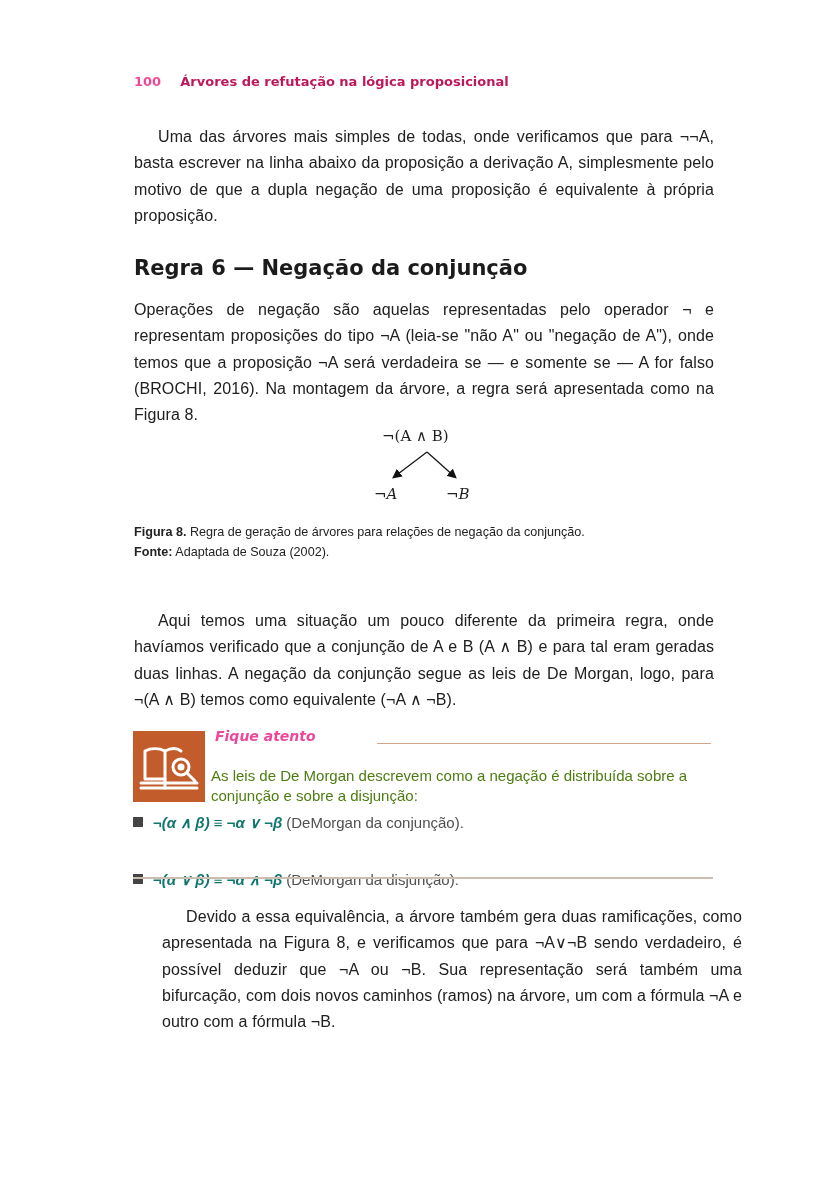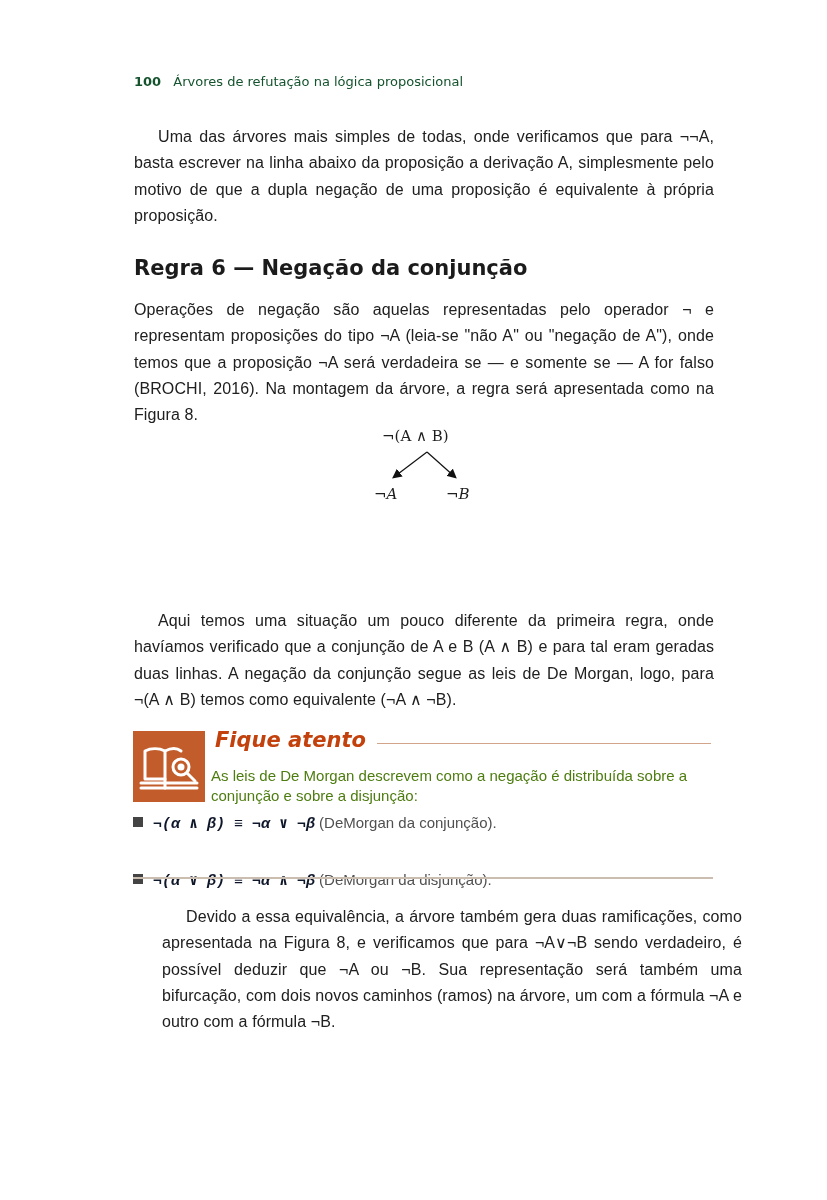--- a/index.html
+++ b/index.html
@@ -1,36 +1,36 @@
 <!DOCTYPE html>
 <html><head>
   <meta charset="utf-8">
   <style>
     html, body { margin: 0; padding: 0; background: #ffffff; }
     body { width: 827px; height: 1200px; position: relative; overflow: hidden; color: #1e1e1e; }
     .body-text { font-family: "Liberation Sans", sans-serif; font-size: 16px; line-height: 26.3px; color: #202020; letter-spacing: 0.1px; }
     .header { position: absolute; left: 134px; top: 74px; font-family: "DejaVu Sans", sans-serif; font-size: 13px; }
-    .page-num { font-weight: bold; color: #14532d; margin-right: 8px; }
-    .running-title { color: #14532d; font-weight: 400; }
+    .page-num { font-weight: bold; color: #ec4899; margin-right: 15px; }
+    .running-title { color: #be185d; font-weight: 700; }
     .para { position: absolute; left: 134px; width: 580px; text-align: justify; margin: 0; }
     .indent { text-indent: 24px; }
     .h2 { position: absolute; left: 134px; top: 256px; font-family: "DejaVu Sans", sans-serif; font-size: 21px; color: #1b1b1b; margin: 0; font-weight: bold; }
     .figure { position: absolute; left: 360px; top: 425px; width: 140px; height: 85px; font-family: "DejaVu Serif", serif; }
     .fig-top { position: absolute; left: 22px; top: 2px; font-size: 15px; white-space: nowrap; }
     .fig-left { position: absolute; left: 14px; top: 60px; font-size: 15px; font-style: italic; }
     .fig-right { position: absolute; left: 86px; top: 60px; font-size: 15px; font-style: italic; }
     .caption { position: absolute; left: 134px; top: 522px; font-family: "Liberation Sans", sans-serif; font-size: 12.6px; line-height: 20px; color: #222; }
     .caption b { font-weight: bold; }
     .callout-icon { position: absolute; left: 133px; top: 731px; width: 72px; height: 71px; background: #c25c2b; }
-    .callout-title { position: absolute; left: 215px; top: 728px; font-family: "DejaVu Sans", sans-serif; font-size: 21px; font-weight: bold; font-style: italic; color: #c2410c; text-align: right; }
+    .callout-title { position: absolute; left: 215px; top: 728px; font-family: "DejaVu Sans", sans-serif; font-size: 14px; font-weight: bold; font-style: italic; color: #ec4899; text-align: right; }
     .callout-rule { position: absolute; left: 377px; top: 743px; width: 334px; height: 1px; background: #d4a48a; }
     .callout-text { position: absolute; left: 211px; top: 766px; width: 500px; font-family: "Liberation Sans", sans-serif; font-size: 15px; line-height: 20px; color: #4d7c0f; }
     .bullet-row { position: absolute; left: 133px; font-family: "Liberation Sans", sans-serif; font-size: 15px; color: #505050; white-space: nowrap; }
     .bullet-sq { display: inline-block; width: 10px; height: 10px; background: #444; margin-right: 10px; vertical-align: 1px; }
-    .formula { font-family: Liberation Mono, monospace; font-weight: bold; font-style: italic; color: #0f172a; margin-right: 4px; }
+    .formula { font-family: Liberation Sans, sans-serif; font-weight: bold; font-style: italic; color: #0f766e; margin-right: 4px; }
     .callout-bottom { position: absolute; left: 133px; top: 877px; width: 580px; height: 2px; background: #cbbdb0; }
   </style>
 </head>
 <body>
 
 <div class="header">
   <span class="page-num">100</span>
   <span class="running-title">Árvores de refutação na lógica proposicional</span>
 </div>
 
@@ -49,20 +49,22 @@
       </marker>
     </defs>
     <line x1="67" y1="27" x2="34" y2="52" stroke="#111" stroke-width="1.2" marker-end="url(#ah)"></line>
     <line x1="67" y1="27" x2="95" y2="52" stroke="#111" stroke-width="1.2" marker-end="url(#ah)"></line>
   </svg>
   <span class="fig-left">¬A</span>
   <span class="fig-right">¬B</span>
 </div>
 
 <div class="caption">
+  <div><b>Figura 8.</b><span> Regra de geração de árvores para relações de negação da conjunção.</span></div>
+  <div><b>Fonte:</b><span> Adaptada de Souza (2002).</span></div>
 </div>
 
 <p class="para body-text indent" style="top:608px;">Aqui temos uma situação um pouco diferente da primeira regra, onde havíamos verificado que a conjunção de A e B (A ∧ B) e para tal eram geradas duas linhas. A negação da conjunção segue as leis de De Morgan, logo, para ¬(A ∧ B) temos como equivalente (¬A ∧ ¬B).</p>
 
 <div class="callout-icon">
   <svg width="72" height="71" viewBox="0 0 72 71">
     <g fill="none" stroke="#fff" stroke-width="3" stroke-linejoin="round" stroke-linecap="round">
       <path d="M12 20 v28 h20 v-28 c-6,-3 -14,-3 -20,0 z"></path>
       <path d="M32 20 c6,-3 12,-3 16,0"></path>
       <path d="M8 52 h56"></path>

